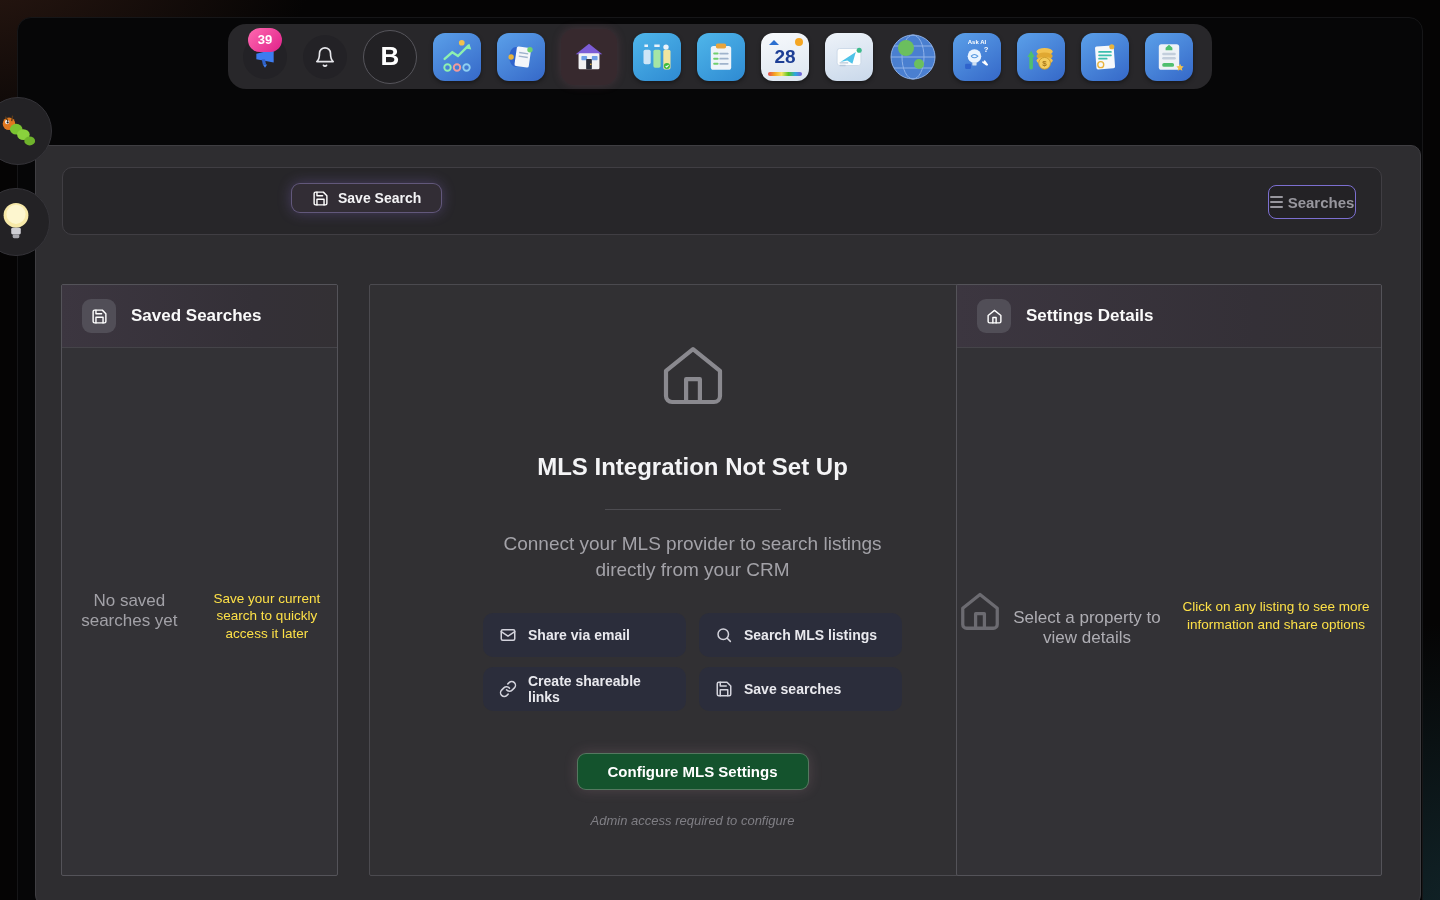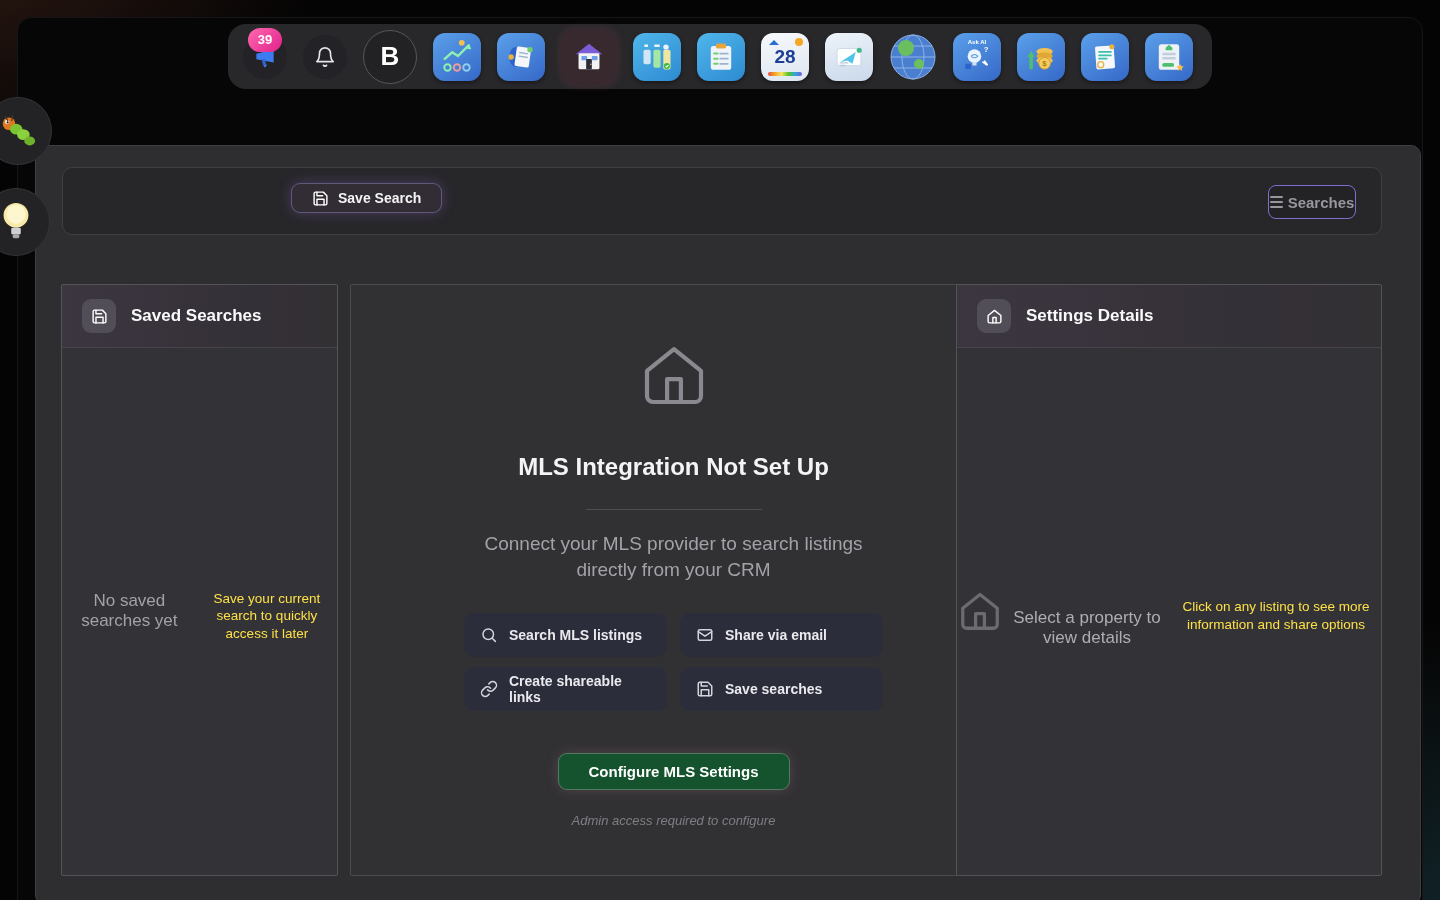--- a/index.html
+++ b/index.html
@@ -88,21 +88,21 @@
     justify-content:center; gap:5px; cursor:pointer; font-family:inherit;
   }
   .hamburger { display:inline-flex; flex-direction:column; gap:3px; }
   .hamburger i { width:13px; height:2px; background:#98979e; border-radius:1px; }
   
   .panel {
     position:absolute; top:138px; height:592px; background:#333236;
     border:1px solid #545359; border-radius:2px; overflow:hidden;
   }
   .panel-saved { left:25px; width:277px; }
-  .panel-center { left:314px; width:647px; background:#313033; border-color:#4b4a4f; }
+  .panel-center { left:333px; width:647px; background:#313033; border-color:#4b4a4f; }
   .panel-property { left:920px; width:426px; }
   .panel-header {
     height:63px; display:flex; align-items:center; gap:15px; padding:0 20px;
     background:linear-gradient(90deg,#3c3640,#343037 70%, #333034);
     border-bottom:1px solid #454449;
   }
   .panel-icon {
     width:34px; height:34px; border-radius:9px; background:#514e57;
     display:flex; align-items:center; justify-content:center; color:#fff; flex:0 0 auto;
   }
@@ -365,35 +365,35 @@
             <path d="M9.7 21v-7.6h4.6V21"></path>
           </svg>
       </span>
       <h2 class="integration-title">MLS Integration Not Set Up</h2>
       <div class="divider"></div>
       <p class="integration-desc">Connect your MLS provider to search listings directly from your CRM</p>
 
       <div class="chips">
         <div class="chip">
           <span>
+            <svg width="18" height="18" viewBox="0 0 24 24" fill="none" stroke="currentColor" stroke-width="2" stroke-linecap="round" stroke-linejoin="round">
+                <rect x="3" y="5" width="18" height="14" rx="2"></rect>
+                <path d="m3 7.5 9 6 9-6"></path>
+              </svg>
+          </span>
+          <span>Share via email</span>
+        </div>
+        <div class="chip">
+          <span>
             <svg width="18" height="18" viewBox="0 0 24 24" fill="none" stroke="currentColor" stroke-width="2" stroke-linecap="round">
                 <circle cx="11" cy="11" r="7"></circle>
                 <path d="m20.5 20.5-4.2-4.2"></path>
               </svg>
           </span>
           <span>Search MLS listings</span>
-        </div>
-        <div class="chip">
-          <span>
-            <svg width="18" height="18" viewBox="0 0 24 24" fill="none" stroke="currentColor" stroke-width="2" stroke-linecap="round" stroke-linejoin="round">
-                <rect x="3" y="5" width="18" height="14" rx="2"></rect>
-                <path d="m3 7.5 9 6 9-6"></path>
-              </svg>
-          </span>
-          <span>Share via email</span>
         </div>
         <div class="chip">
           <span>
             <svg width="18" height="18" viewBox="0 0 24 24" fill="none" stroke="currentColor" stroke-width="2" stroke-linecap="round" stroke-linejoin="round">
                 <path d="M10 13a5 5 0 0 0 7.54.54l3-3a5 5 0 0 0-7.07-7.07l-1.72 1.71"></path>
                 <path d="M14 11a5 5 0 0 0-7.54-.54l-3 3a5 5 0 0 0 7.07 7.07l1.71-1.71"></path>
               </svg>
           </span>
           <span>Create shareable links</span>
         </div>

